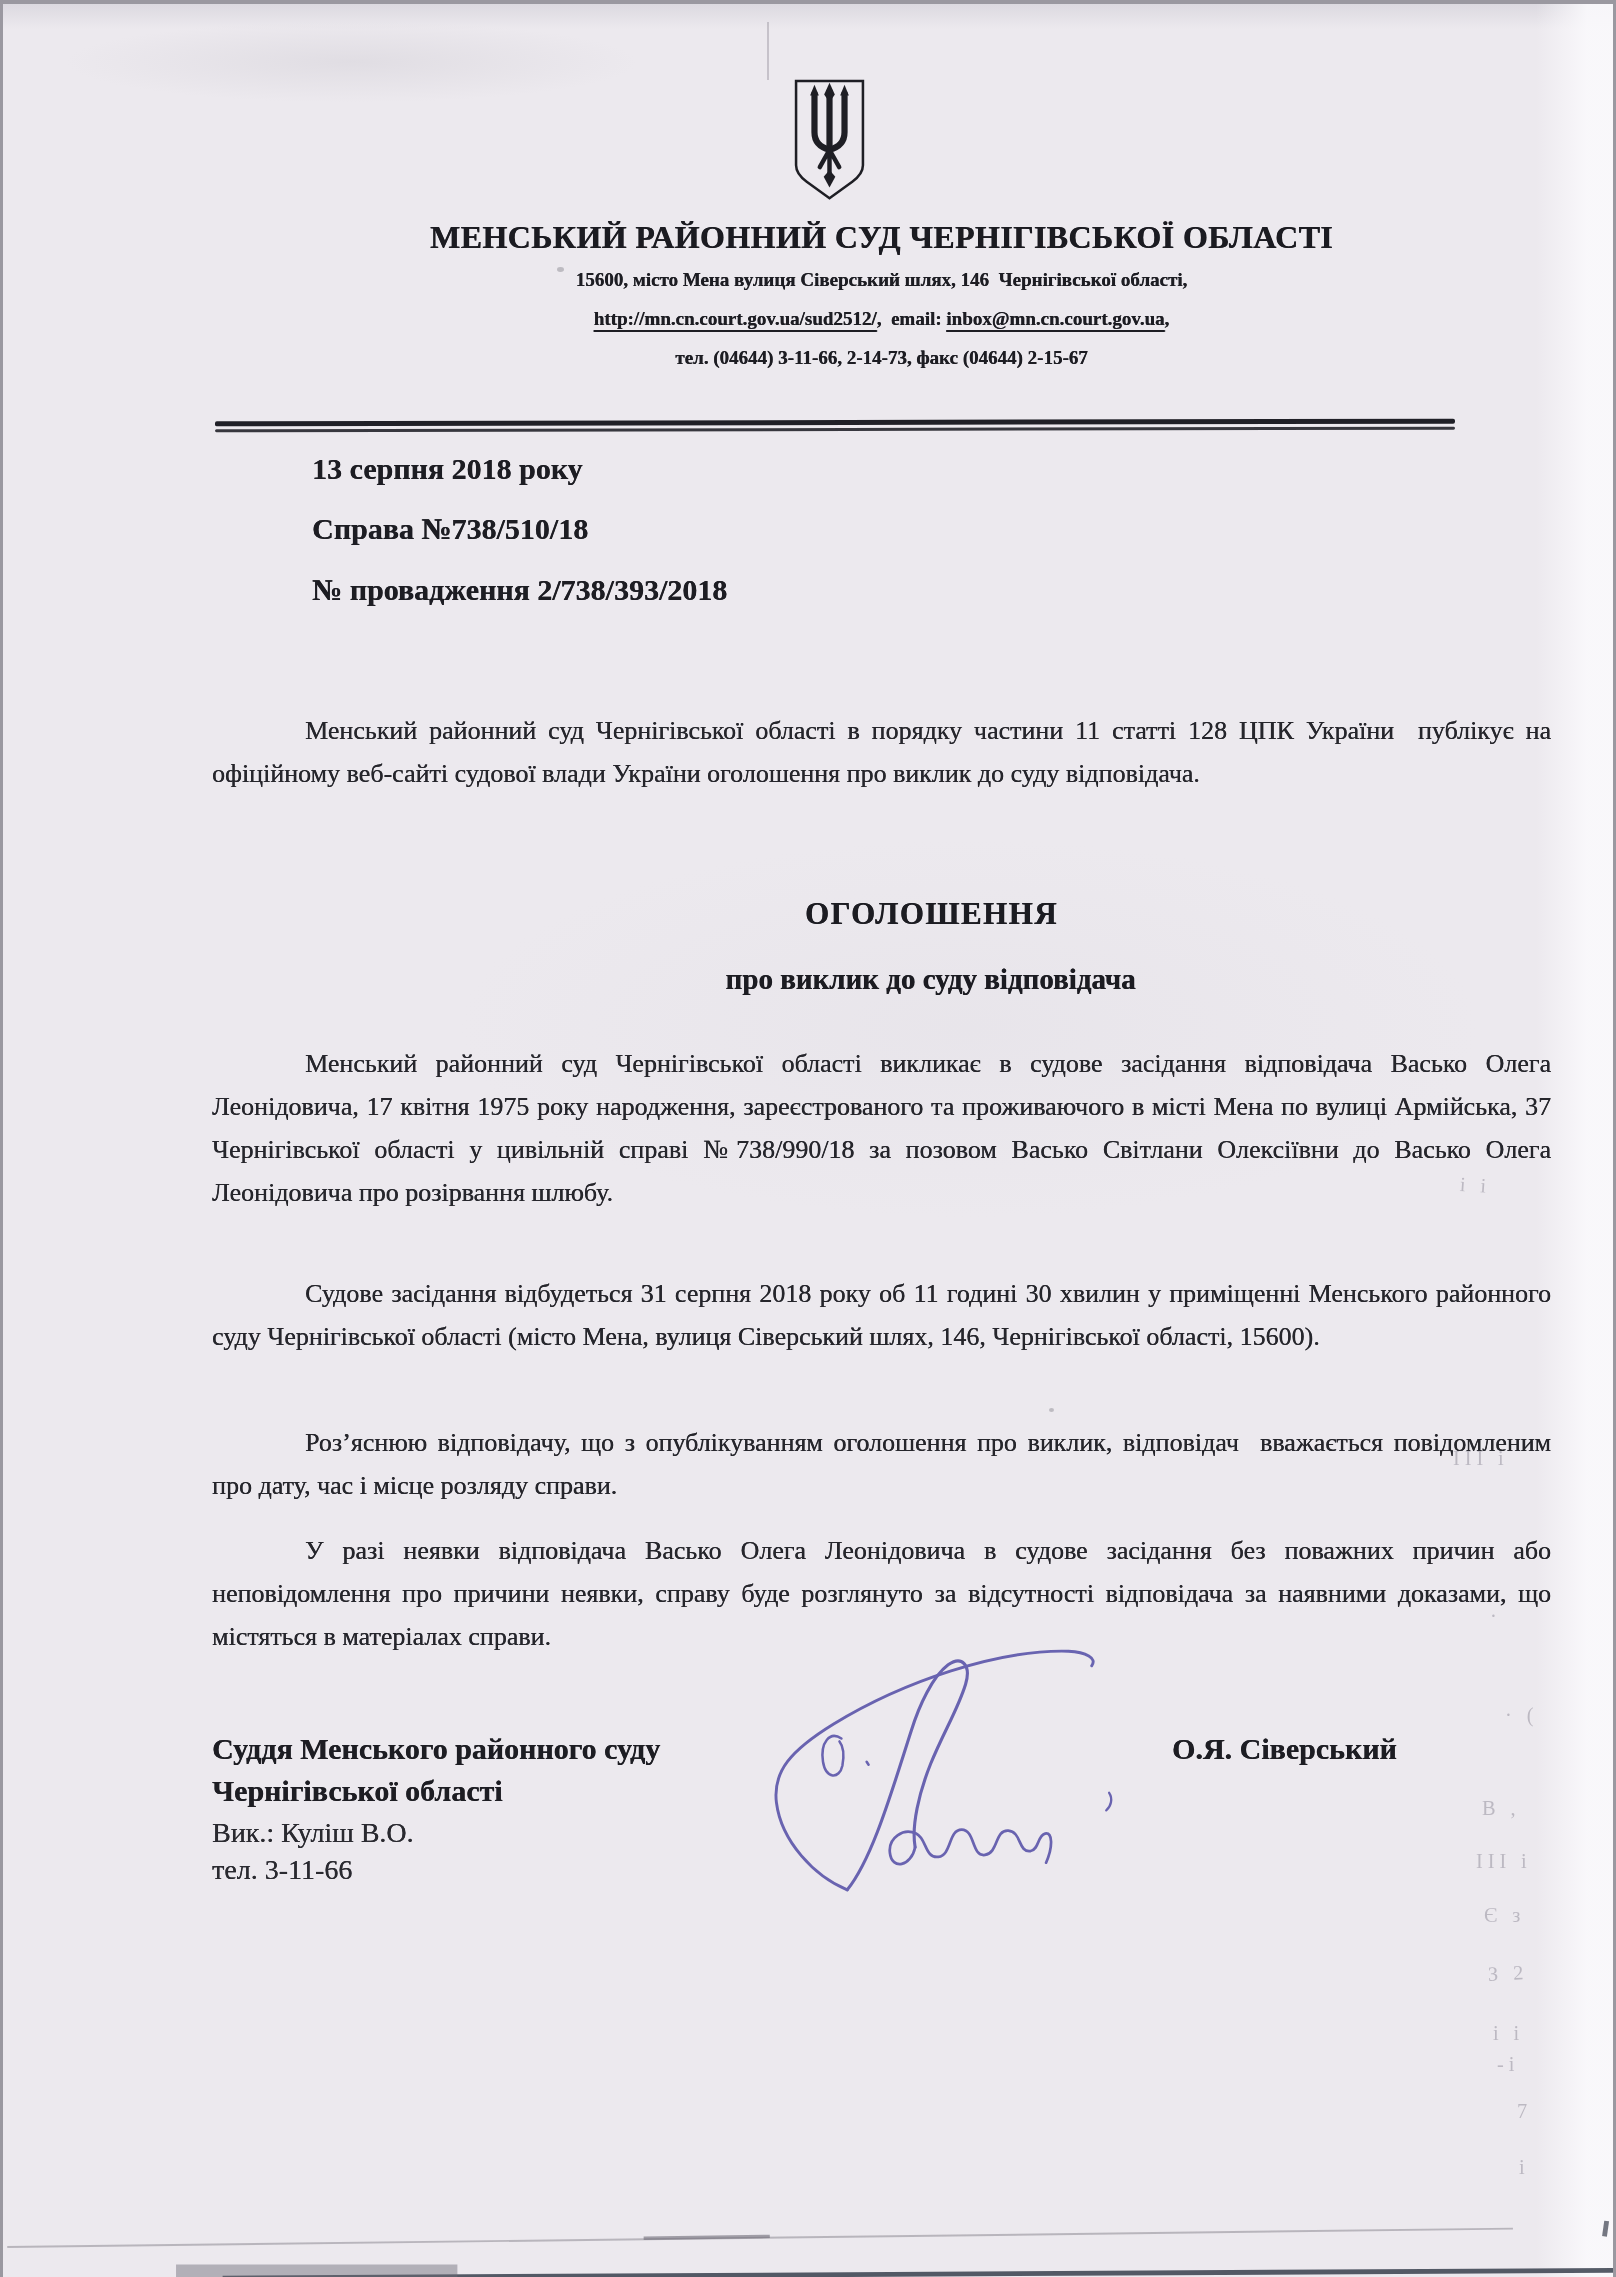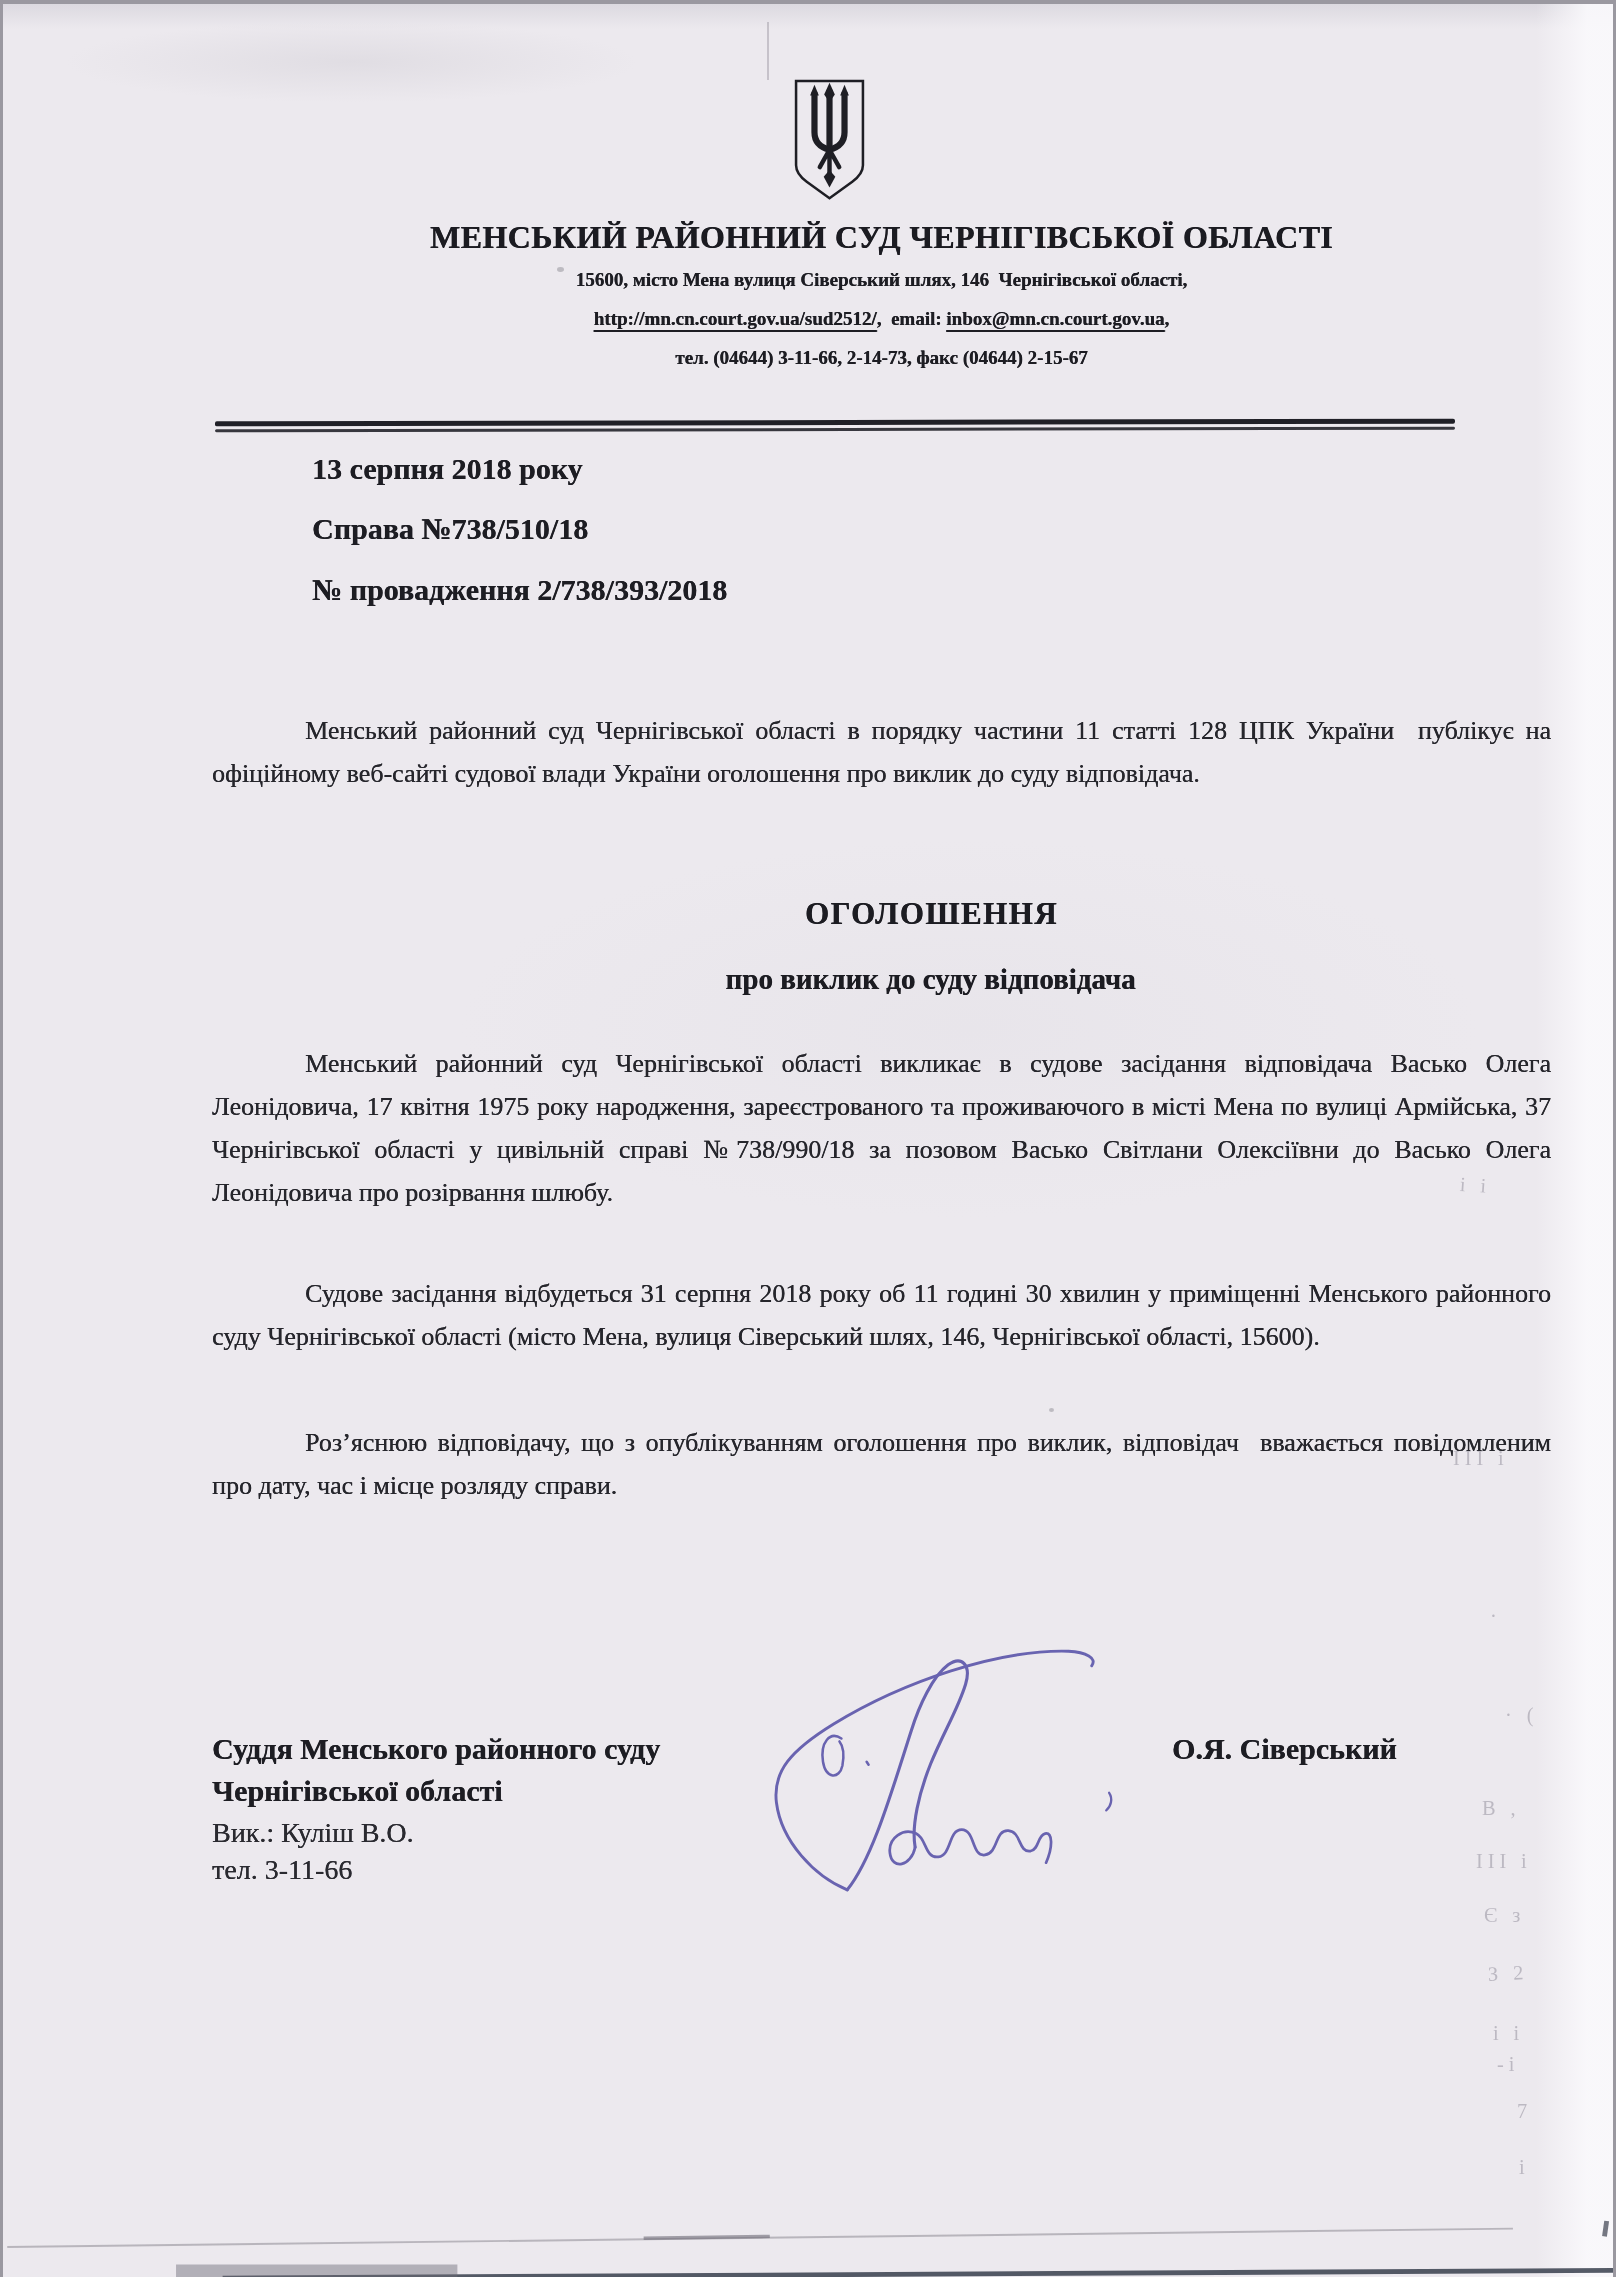--- a/index.html
+++ b/index.html
@@ -104,20 +104,21 @@
   <div class="abs meta m3">№ провадження 2/738/393/2018</div>
 
   <p class="abs para p-intro">Менський районний суд Чернігівської області в порядку частини 11 статті 128 ЦПК України&nbsp; публікує на офіційному веб-сайті судової влади України оголошення про виклик до суду відповідача.</p>
 
   <div class="abs subtitle">про виклик до суду відповідача</div>
   <div class="abs title">ОГОЛОШЕННЯ</div>
 
   <p class="abs para p2">Менський районний суд Чернігівської області викликає в судове засідання відповідача Васько Олега Леонідовича, 17 квітня 1975 року народження, зареєстрованого та проживаючого в місті Мена по вулиці Армійська, 37 Чернігівської області у цивільній справі №738/990/18 за позовом Васько Світлани Олексіївни до Васько Олега Леонідовича про розірвання шлюбу.</p>
   <p class="abs para p3">Судове засідання відбудеться 31 серпня 2018 року об 11 годині 30 хвилин у приміщенні Менського районного суду Чернігівської області (місто Мена, вулиця Сіверський шлях, 146, Чернігівської області, 15600).</p>
   <p class="abs para p4">Роз’яснюю відповідачу, що з опублікуванням оголошення про виклик, відповідач&nbsp; вважається повідомленим про дату, час і місце розляду справи.</p>
+  <p class="abs para p5">У разі неявки відповідача Васько Олега Леонідовича в судове засідання без поважних причин або неповідомлення про причини неявки, справу буде розглянуто за відсутності відповідача за наявними доказами, що містяться в матеріалах справи.</p>
 
   <div class="abs sig-bold s1">Суддя Менського районного суду</div>
   <div class="abs sig-bold sname">О.Я. Сіверський</div>
   <div class="abs sig-bold s2">Чернігівської області</div>
   <div class="abs sig-reg s3">Вик.: Куліш В.О.</div>
   <div class="abs sig-reg s4">тел. 3-11-66</div>
 
   <svg class="abs" style="left:755px;top:1622px;width:388px;height:291px" viewBox="0 0 400 300">
     <g fill="none" stroke="#5751A8" stroke-linecap="round" opacity="0.88">
       <path stroke-width="3" d="M92 272 C58 258 24 222 19 182 C15 150 34 128 78 101 C150 57 248 24 320 26 C338 27 350 33 344 41"></path>

